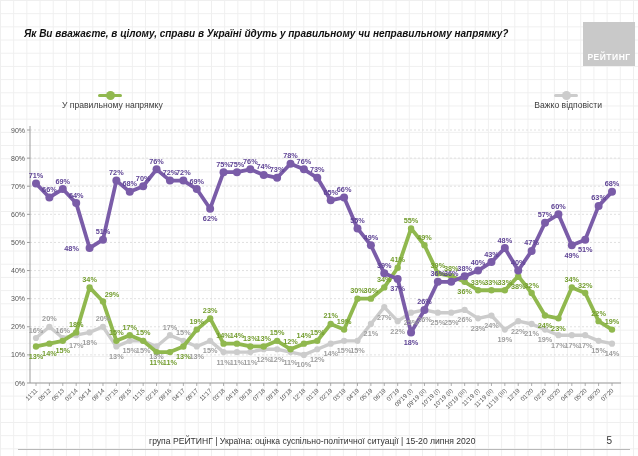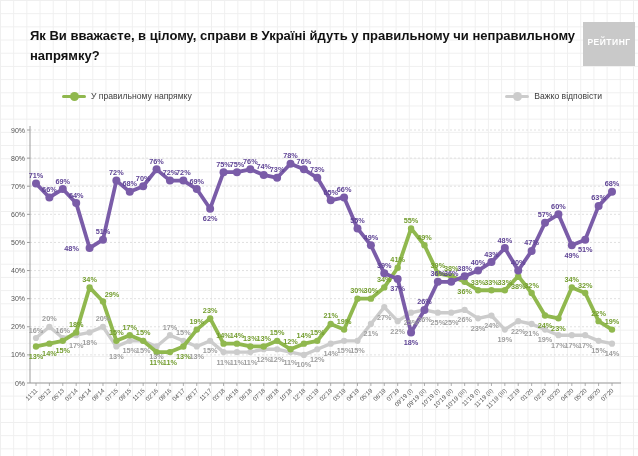--- a/index.html
+++ b/index.html
@@ -6,33 +6,33 @@
   .slide{
     position:relative;width:638px;height:456px;overflow:hidden;
     font-family:"Liberation Sans",sans-serif;
     background-color:#ffffff;
     background-image:
       linear-gradient(#efefef 1px, transparent 1px),
       linear-gradient(90deg, #efefef 1px, transparent 1px);
     background-size:13.2px 13.2px;
   }
   .title{
-    position:absolute;left:30px;top:26px;width:550px;
-    font-size:13px;font-weight:bold;color:#111;line-height:1.55;
+    position:absolute;left:24px;top:26px;width:550px;
+    font-size:10px;font-weight:bold;color:#111;line-height:1.55;font-style:italic;
   }
   .logo{
     position:absolute;left:583px;top:22px;width:52px;height:44px;
-    background:#c9c9c9;display:flex;align-items:center;justify-content:center;
+    background:#c9c9c9;display:flex;align-items:flex-end;justify-content:center;
   }
   .logo span{color:#ffffff;font-weight:bold;font-size:8.5px;letter-spacing:.5px;padding-bottom:4px;}
   .legend{
     position:absolute;left:62px;top:91px;width:540px;
     display:flex;justify-content:space-between;align-items:center;
   }
-  .legend-item{display:flex;align-items:center;}
+  .legend-item{display:flex;align-items:center;flex-direction:column;}
   .legend-marker{position:relative;width:24px;height:9px;margin-right:5px;}
   .legend-marker .bar{position:absolute;left:0;top:3px;width:24px;height:3px;border-radius:2px;}
   .legend-marker .dot{position:absolute;left:8px;top:0;width:9px;height:9px;border-radius:50%;}
   .legend-label{font-size:8.6px;color:#3d3d3d;}
   svg.chart{position:absolute;left:0;top:0;}
   .footer{
     position:absolute;left:18px;right:8px;top:432px;height:17px;
     border-bottom:1px solid #b8b8b8;
     display:flex;align-items:center;
   }
@@ -464,13 +464,17 @@
         <text x="518.2325581395348" y="265.05555555555554" text-anchor="middle" font-size="7.3" font-weight="bold" fill="#5f4495">40%</text>
         <text x="531.6279069767443" y="245.37777777777777" text-anchor="middle" font-size="7.3" font-weight="bold" fill="#5f4495">47%</text>
         <text x="545.0232558139535" y="217.26666666666668" text-anchor="middle" font-size="7.3" font-weight="bold" fill="#5f4495">57%</text>
         <text x="558.4186046511628" y="208.83333333333334" text-anchor="middle" font-size="7.3" font-weight="bold" fill="#5f4495">60%</text>
         <text x="571.8139534883721" y="257.7555555555556" text-anchor="middle" font-size="7.3" font-weight="bold" fill="#5f4495">49%</text>
         <text x="585.2093023255813" y="252.13333333333333" text-anchor="middle" font-size="7.3" font-weight="bold" fill="#5f4495">51%</text>
         <text x="598.6046511627907" y="200.4" text-anchor="middle" font-size="7.3" font-weight="bold" fill="#5f4495">63%</text>
         <text x="612" y="186.34444444444443" text-anchor="middle" font-size="7.3" font-weight="bold" fill="#5f4495">68%</text>
       </g>
     </svg>
+  <div class="footer">
+    <div class="footer-text">група РЕЙТИНГ |  Україна: оцінка суспільно-політичної ситуації  | 15-20 липня 2020</div>
+    <div class="page-number">5</div>
+  </div>
 </div>
 
 </body></html>

